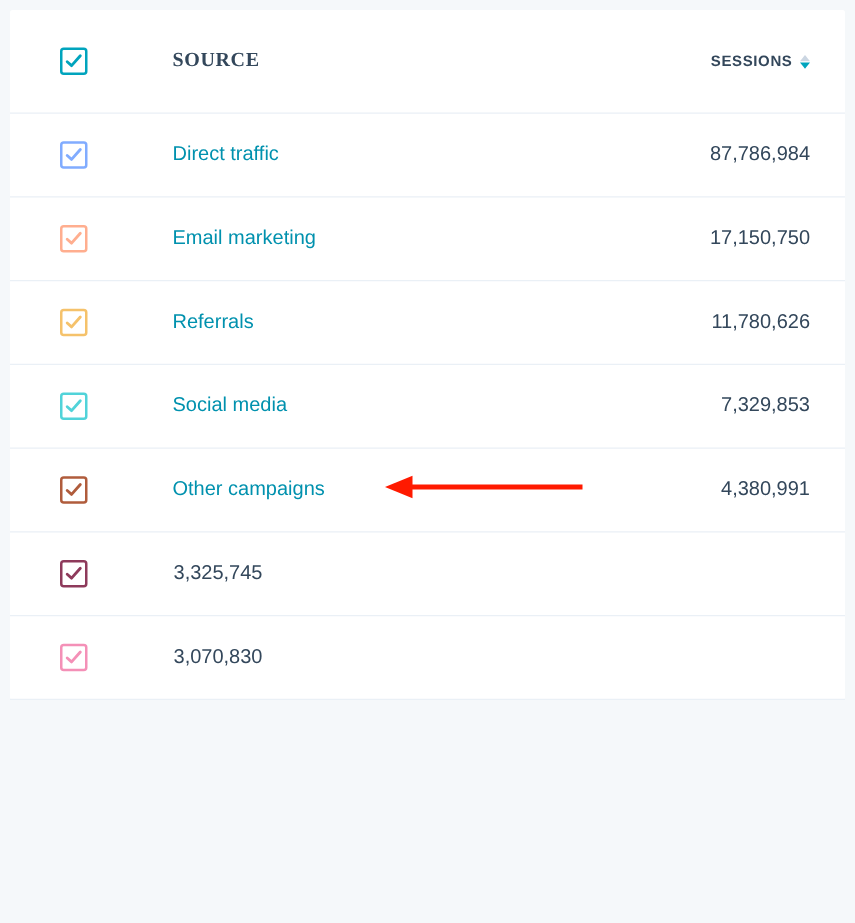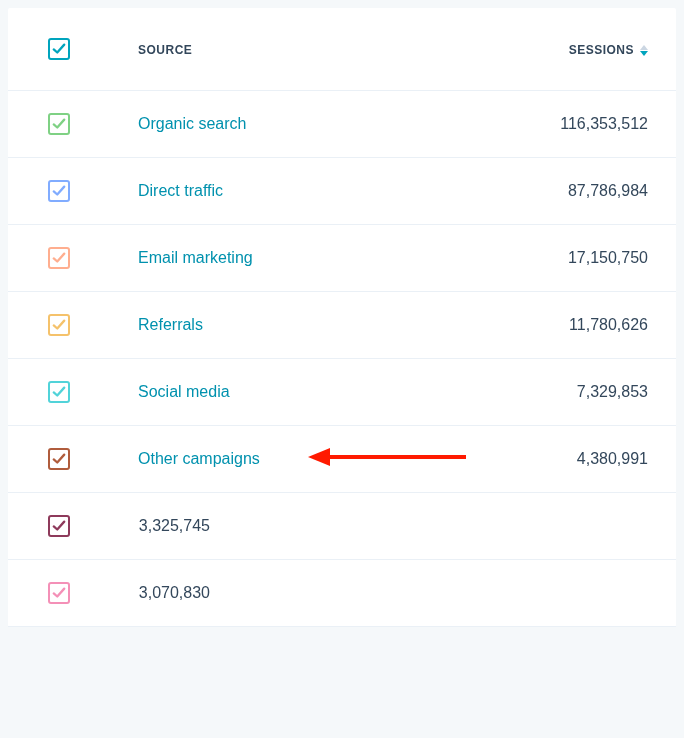--- a/index.html
+++ b/index.html
@@ -46,23 +46,24 @@
   .source-col {
     margin-left: 68px;
     flex: 1;
   }
   .sessions-col {
     text-align: right;
     min-width: 140px;
   }
   .header-label {
     color: #33475b;
-    font-size: 12px;
+    font-size: 16px;
     font-weight: 600;
     letter-spacing: 0.5px;
+    font-family: Liberation Serif, serif;
   }
   .sessions-header {
     display: inline-flex;
     align-items: center;
     gap: 6px;
     color: #33475b;
     font-size: 12px;
     font-weight: 600;
     letter-spacing: 0.5px;
   }
@@ -122,29 +123,20 @@
         <span class="sort-icons">
           <span class="sort-up"></span>
           <span class="sort-down"></span>
         </span>
       </span>
     </div>
   </div>
 
   <div id="rows">
       <div class="data-row">
-        <div class="checkbox" style="border-color: rgb(127, 209, 132);">
-          <svg viewBox="0 0 16 16" fill="none">
-            <path d="M2 8.5 L6 12 L14 3" stroke="#7fd184" stroke-width="2.6" stroke-linecap="round" stroke-linejoin="round"></path>
-          </svg>
-        </div>
-        <div class="source-col"><span class="source-link">Organic search</span></div>
-        <div class="sessions-col"><span class="sessions-value">116,353,512</span></div>
-      </div>
-      <div class="data-row">
         <div class="checkbox" style="border-color: rgb(129, 172, 255);">
           <svg viewBox="0 0 16 16" fill="none">
             <path d="M2 8.5 L6 12 L14 3" stroke="#81acff" stroke-width="2.6" stroke-linecap="round" stroke-linejoin="round"></path>
           </svg>
         </div>
         <div class="source-col"><span class="source-link">Direct traffic</span></div>
         <div class="sessions-col"><span class="sessions-value">87,786,984</span></div>
       </div>
       <div class="data-row">
         <div class="checkbox" style="border-color: rgb(255, 174, 143);">

